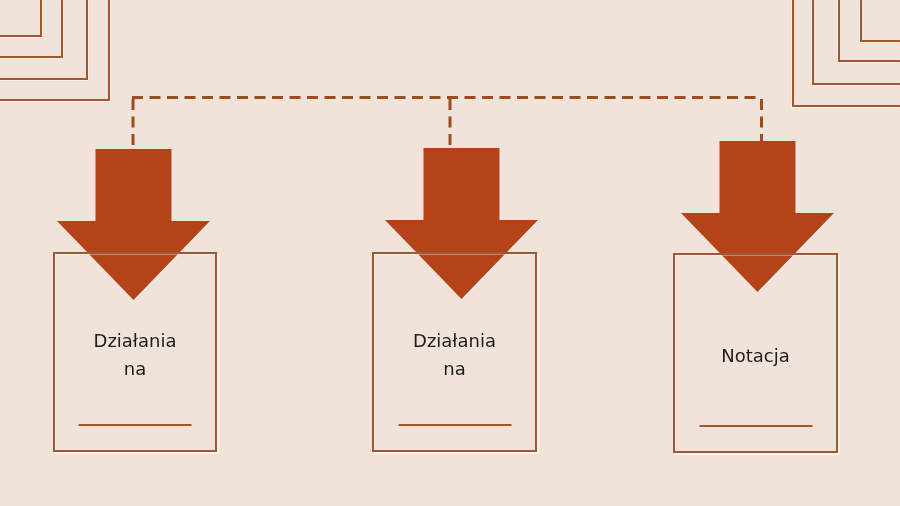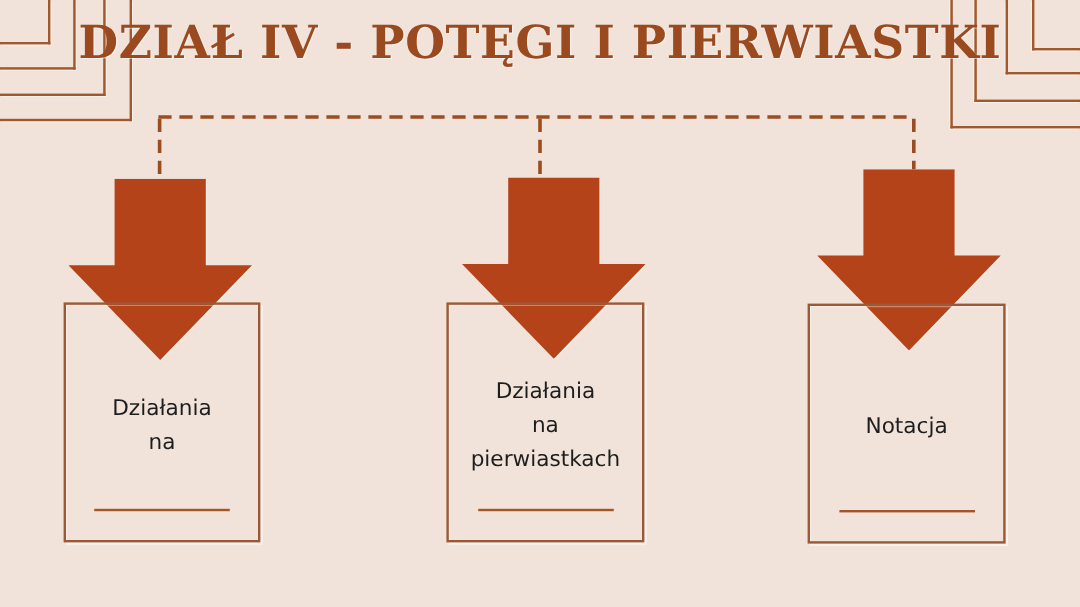--- a/index.html
+++ b/index.html
@@ -92,21 +92,20 @@
     <div class="ol3"></div>
     <div class="ol4"></div>
   </div>
   <div class="ornament ornament-right">
     <div class="or1"></div>
     <div class="or2"></div>
     <div class="or3"></div>
     <div class="or4"></div>
   </div>
 
-  <h1 class="title">DZIAŁ IV - POTĘGI I PIERWIASTKI</h1>
 
   <svg class="connector" viewBox="0 0 900 160" xmlns="http://www.w3.org/2000/svg">
     <line x1="132" y1="97.5" x2="762" y2="97.5"></line>
     <line x1="133" y1="99" x2="133" y2="148"></line>
     <line x1="450" y1="99" x2="450" y2="148"></line>
     <line x1="761.5" y1="99" x2="761.5" y2="141"></line>
   </svg>
 
   <div class="arrow arrow-1">
     <svg viewBox="0 0 153 151" xmlns="http://www.w3.org/2000/svg">
@@ -125,21 +124,20 @@
   </div>
 
   <div class="card card-1">
     <span class="line">Działania</span>
     <span class="line">na</span>
     <span class="rule"></span>
   </div>
   <div class="card card-2">
     <span class="line">Działania</span>
     <span class="line">na</span>
-    <span class="line">pierwiastkach</span>
     <span class="rule"></span>
   </div>
   <div class="card card-3">
     <span class="line">Notacja</span>
     <span class="rule"></span>
   </div>
 
 </div>
 
 </body></html>

